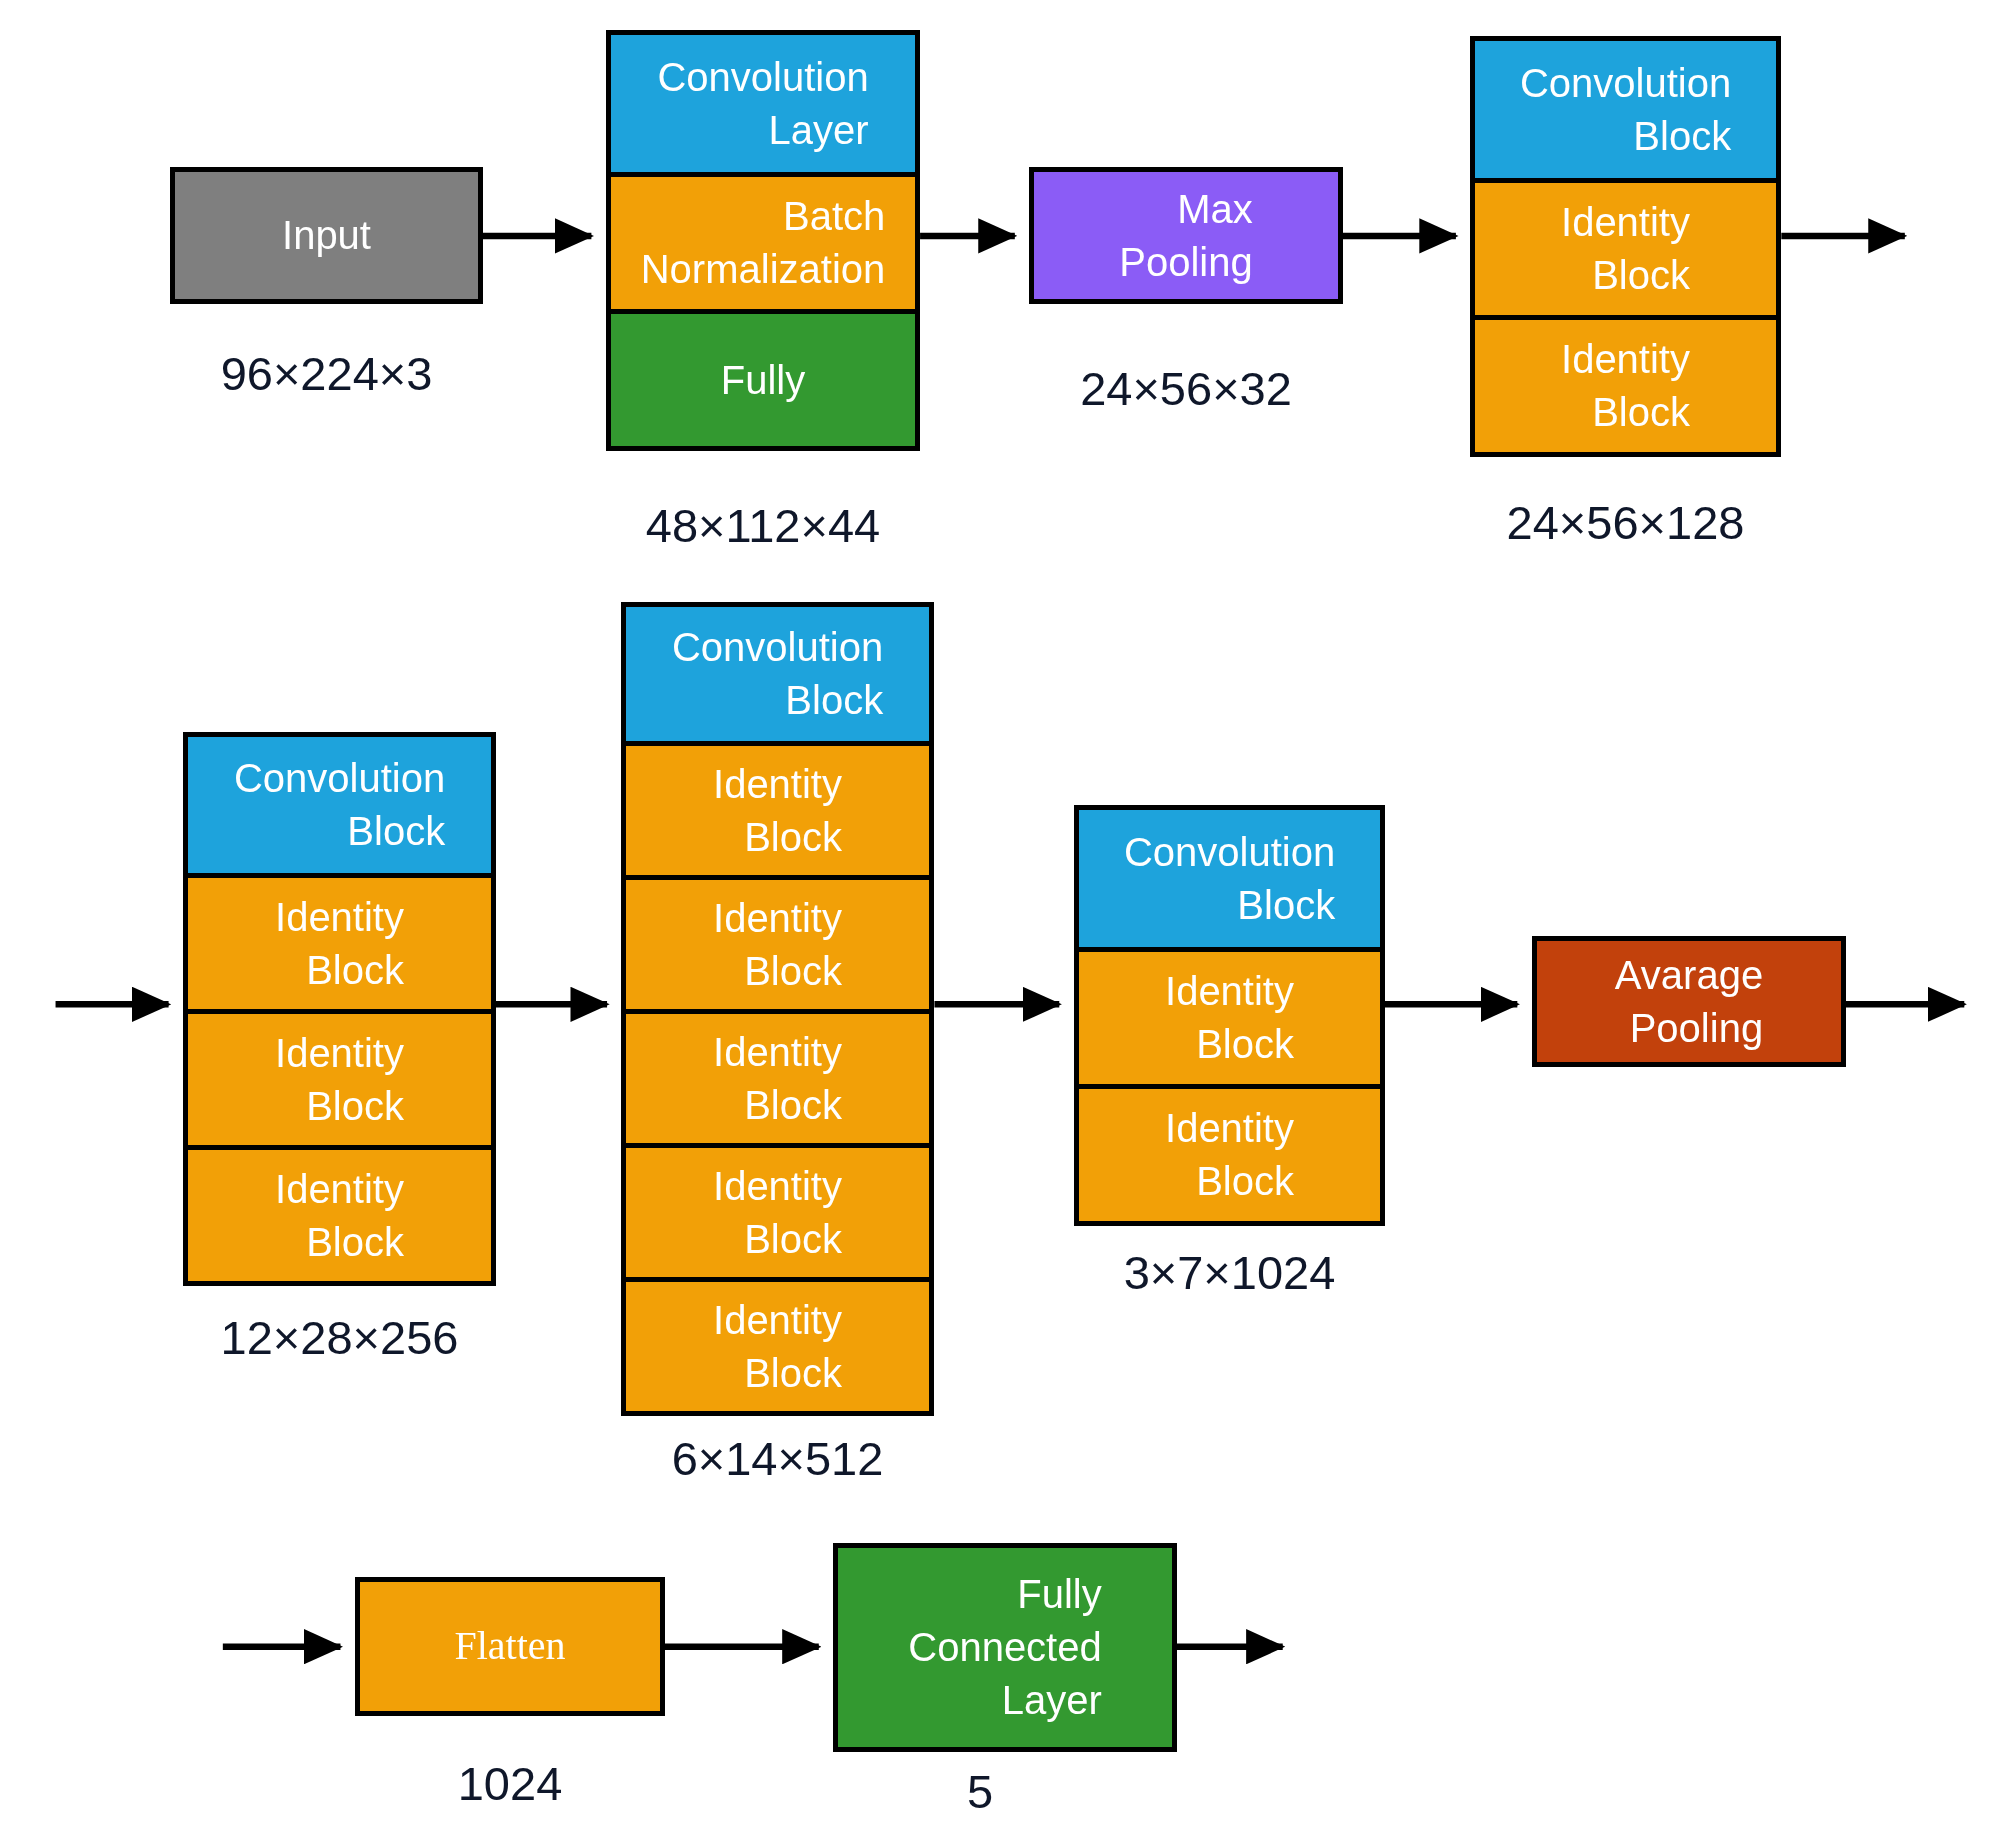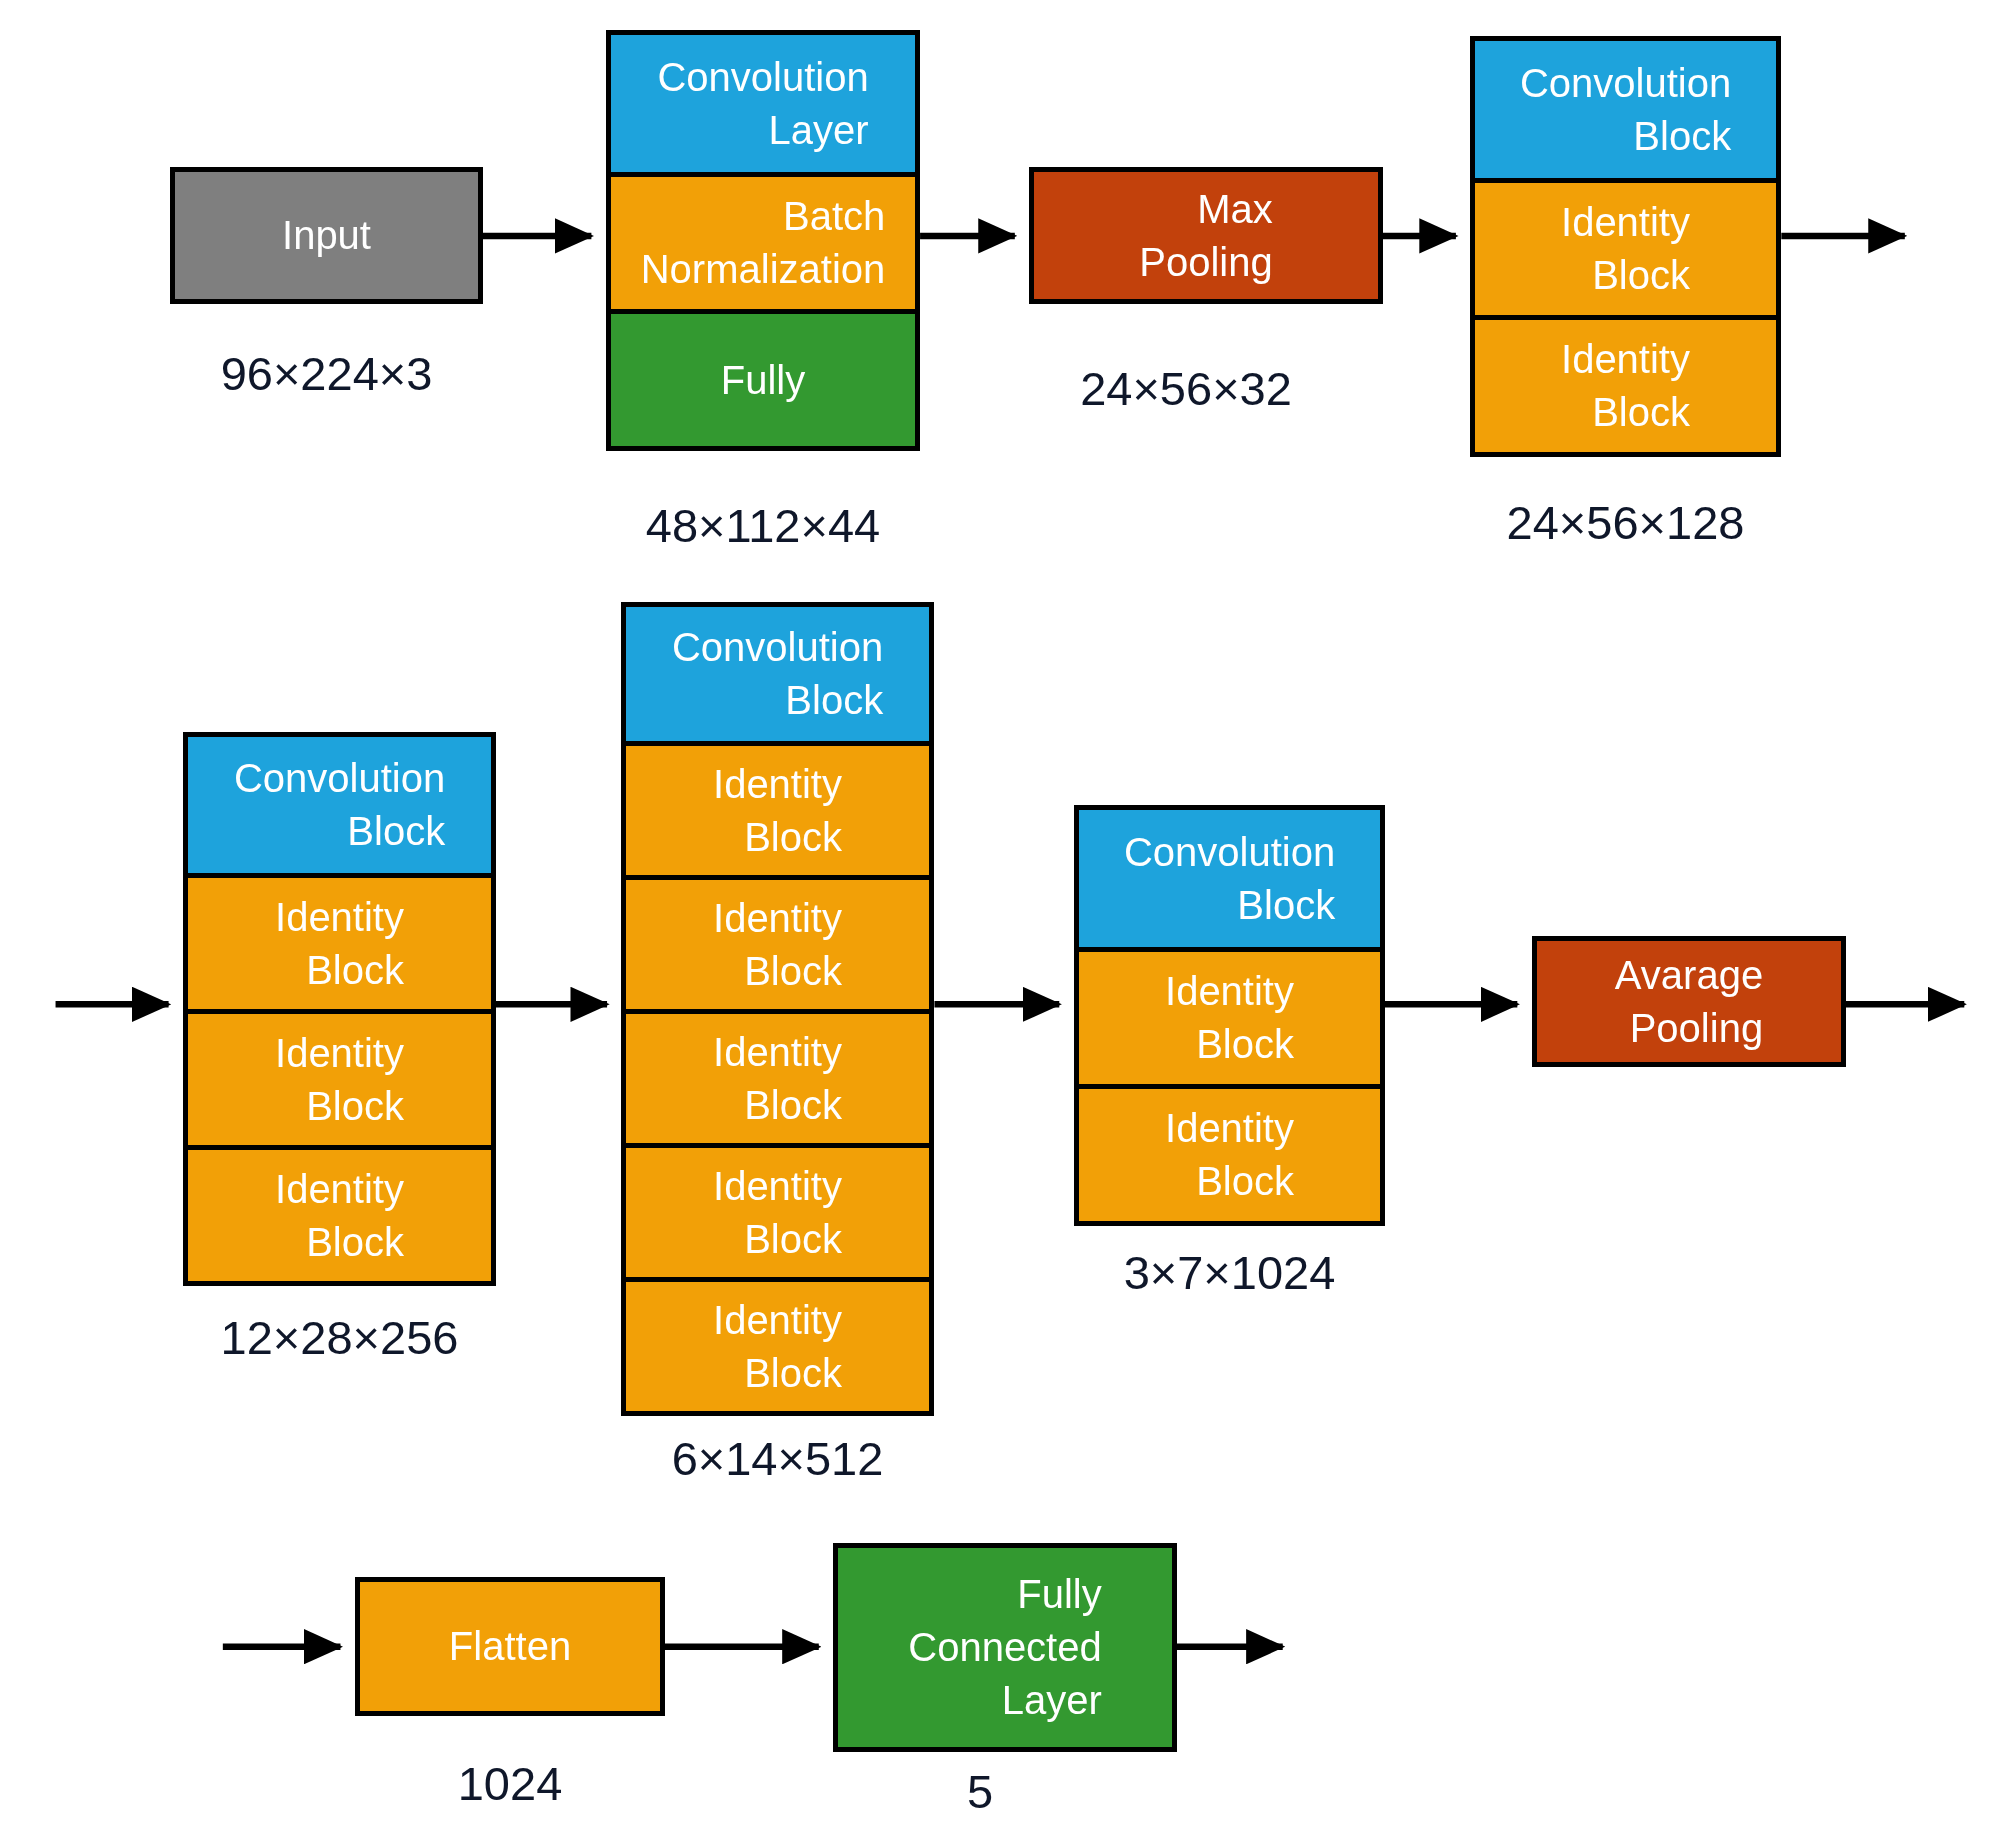--- a/index.html
+++ b/index.html
@@ -96,21 +96,21 @@
     <div class="seg" style="height: 137px; background: rgb(242, 160, 7);">
       <span class="box-label">Batch
 Normalization</span>
     </div>
     <div class="seg" style="height: 137px; background: rgb(51, 153, 48);">
       <span class="box-label">Fully</span>
     </div>
   </div>
   <div class="dim" style="left:606px; top:498px; width:314px;">48×112×44</div>
 
-  <div class="box" style="left: 1029px; top: 167px; width: 354px; height: 137px; background: #c2410c;">
+  <div class="box" style="left: 1029px; top: 167px; width: 314px; height: 137px; background: #8b5cf6;">
     <span class="box-label">Max
 Pooling</span>
   </div>
   <div class="dim" style="left:1029px; top:361px; width:314px;">24×56×32</div>
 
   <div class="stack" style="left:1470px; top:36px; width:311px;">
     <div class="seg" style="height: 137px; background: rgb(30, 163, 220);">
       <span class="box-label">Convolution
 Block</span>
     </div>
@@ -187,21 +187,21 @@
 Block</span>
     </div>
   </div>
   <div class="dim" style="left:1074px; top:1245px; width:311px;">3×7×1024</div>
 
   <div class="box" style="left: 1532px; top: 936px; width: 314px; height: 131px; background: #c2410c;">
     <span class="box-label">Avarage
 Pooling</span>
   </div>
 
-  <div class="box" style="left: 355px; top: 1577px; width: 310px; height: 139px; background: rgb(242, 160, 7);">
+  <div class="box" style="left: 355px; top: 1577px; width: 310px; height: 139px; background: rgb(242, 160, 7); font-family: Liberation Serif, serif;">
     <span class="box-label">Flatten</span>
   </div>
   <div class="dim" style="left:355px; top:1756px; width:310px;">1024</div>
 
   <div class="box" style="left: 833px; top: 1543px; width: 344px; height: 209px; background: rgb(51, 153, 48);">
     <span class="box-label">Fully
 Connected
 Layer</span>
   </div>
   <div class="dim" style="left:833px; top:1764px; width:294px;">5</div>

